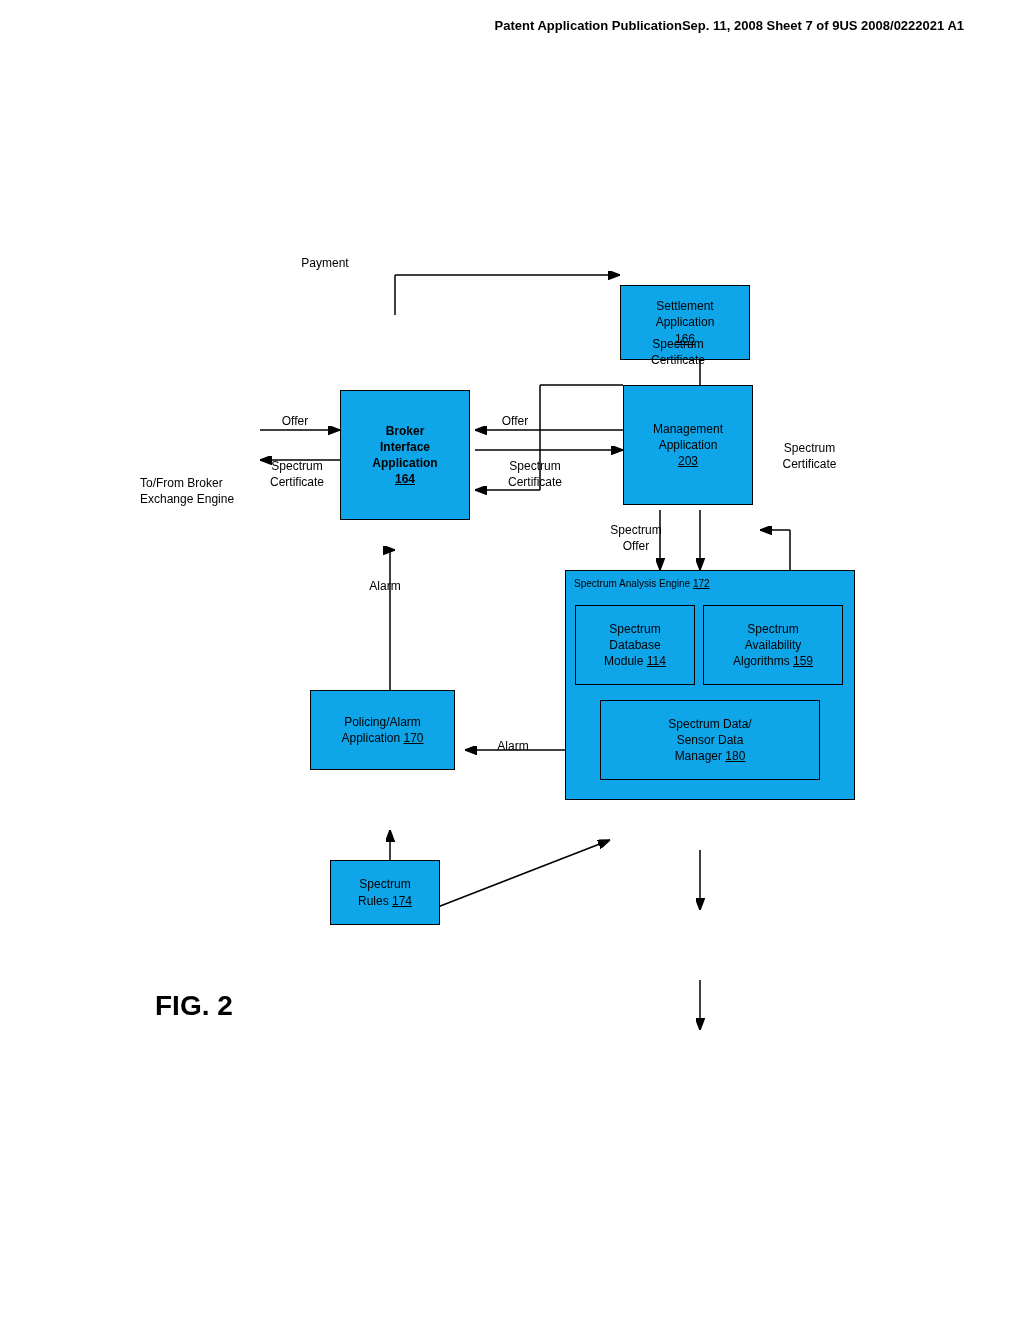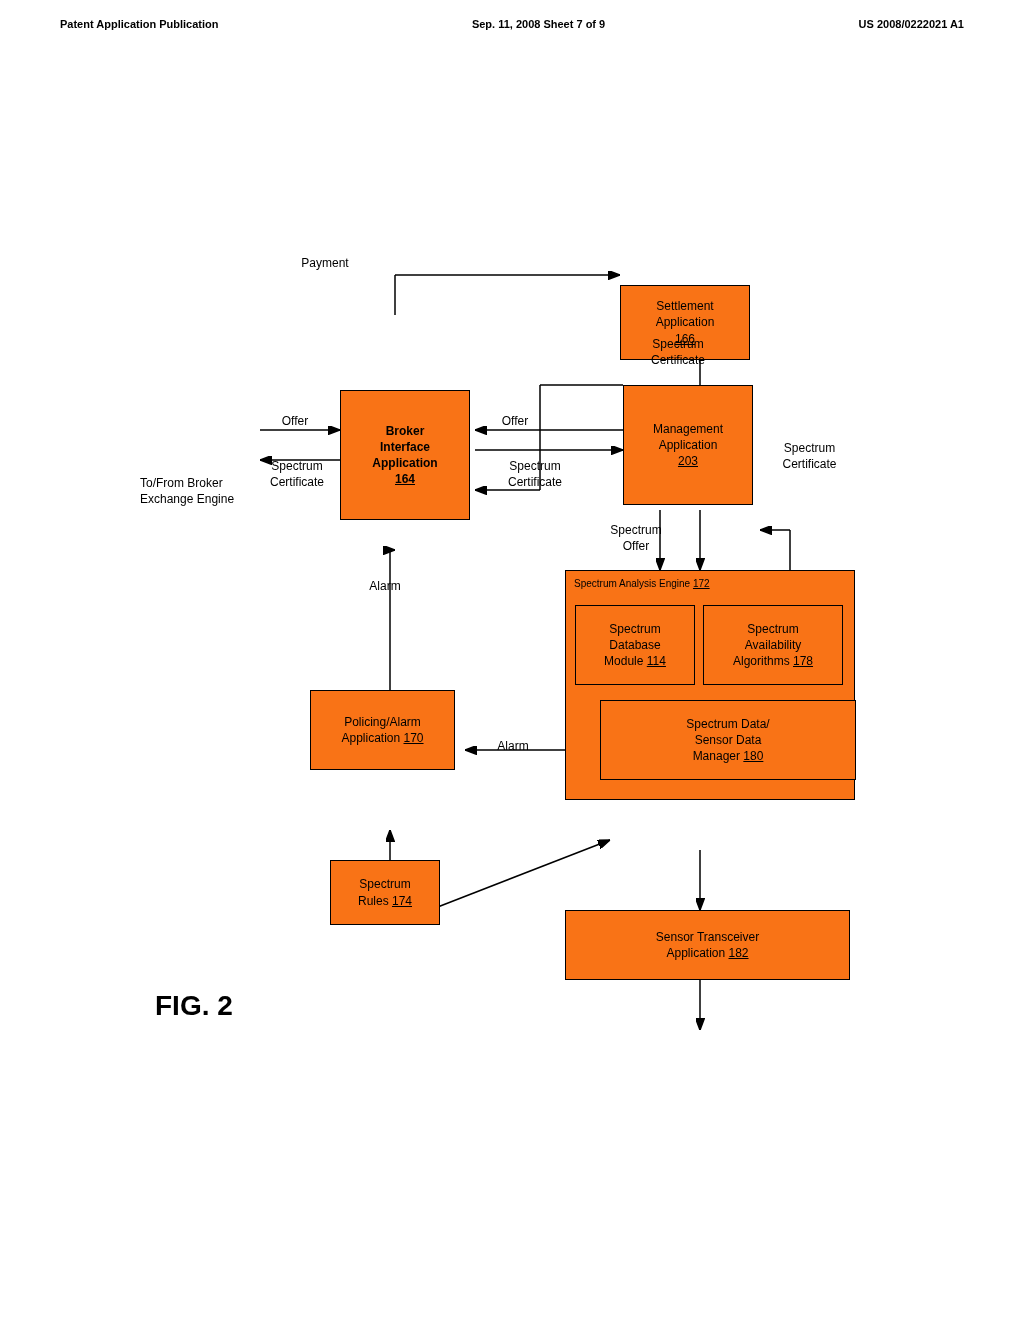--- a/index.html
+++ b/index.html
@@ -7,39 +7,39 @@
       background: #fff;
       font-family: Arial, sans-serif;
       width: 1024px;
       min-height: 1320px;
       position: relative;
       overflow: hidden;
     }
 
     .header {
       display: flex;
-      justify-content: space-between;
+      justify-content: flex-end;
       padding: 18px 60px 0 60px;
-      font-size: 11px;
+      font-size: 13px;
       font-weight: bold;
     }
 
     .diagram-area {
       position: absolute;
       top: 90px;
       left: 0;
       width: 1024px;
       height: 1230px;
     }
 
     
     .box {
       position: absolute;
       border: 1.5px solid #000;
-      background: #f97316;
+      background: #0ea5e9;
       text-align: center;
       font-size: 12px;
       line-height: 1.35;
       display: flex;
       align-items: center;
       justify-content: center;
       padding: 6px;
     }
 
     .box u { text-decoration: underline; }
@@ -155,38 +155,35 @@
 
   <div class="box" style="left:565px; top:480px; width:290px; height:230px; align-items: flex-start; justify-content: flex-start; padding: 6px 8px;">
     <span style="font-size:10px;">Spectrum Analysis Engine <u>172</u></span>
   </div>
 
   <div class="box" style="left:575px; top:515px; width:120px; height:80px;">
     <span>Spectrum<br>Database<br>Module <u>114</u></span>
   </div>
 
   <div class="box" style="left:703px; top:515px; width:140px; height:80px;">
-    <span>Spectrum<br>Availability<br>Algorithms <u>178</u></span>
-  </div>
-
-  <div class="box" style="left:600px; top:610px; width:256px; height:80px;">
+    <span>Spectrum<br>Availability<br>Algorithms <u>159</u></span>
+  </div>
+
+  <div class="box" style="left:600px; top:610px; width:220px; height:80px;">
     <span>Spectrum Data/<br>Sensor Data<br>Manager <u>180</u></span>
   </div>
 
   <div class="box" style="left:310px; top:600px; width:145px; height:80px;">
     <span>Policing/Alarm<br>Application <u>170</u></span>
   </div>
 
   <div class="box" style="left:330px; top:770px; width:110px; height:65px;">
     <span>Spectrum<br>Rules <u>174</u></span>
   </div>
 
-  <div class="box" style="left:565px; top:820px; width:285px; height:70px;">
-    <span>Sensor Transceiver<br>Application <u>182</u></span>
-  </div>
 
 
   <div class="label" style="left:280px; top:165px; width:90px;">
     <span>Payment</span>
   </div>
 
   <div class="label" style="left:140px; top:345px; width:145px; text-align:left;margin-top:40px;">
     <span>To/From Broker<br>Exchange Engine</span>
   </div>
 

